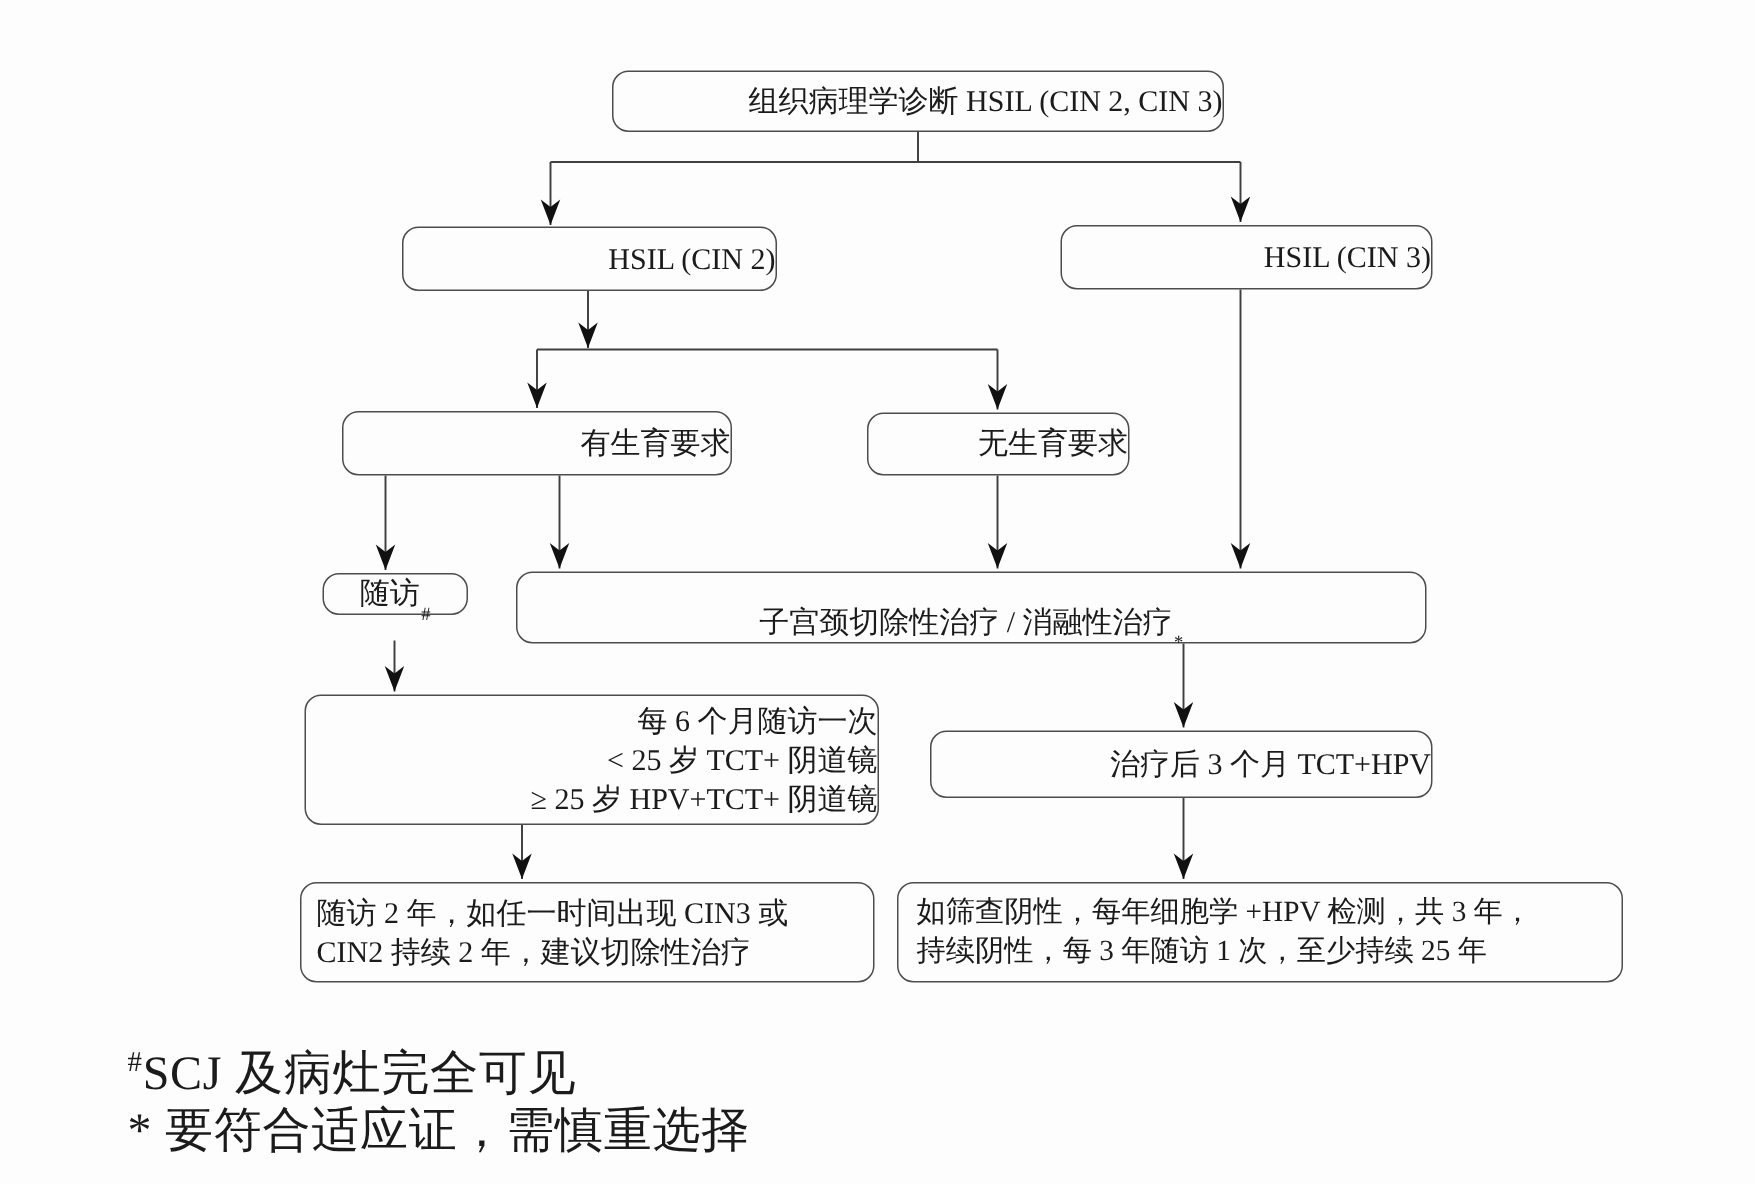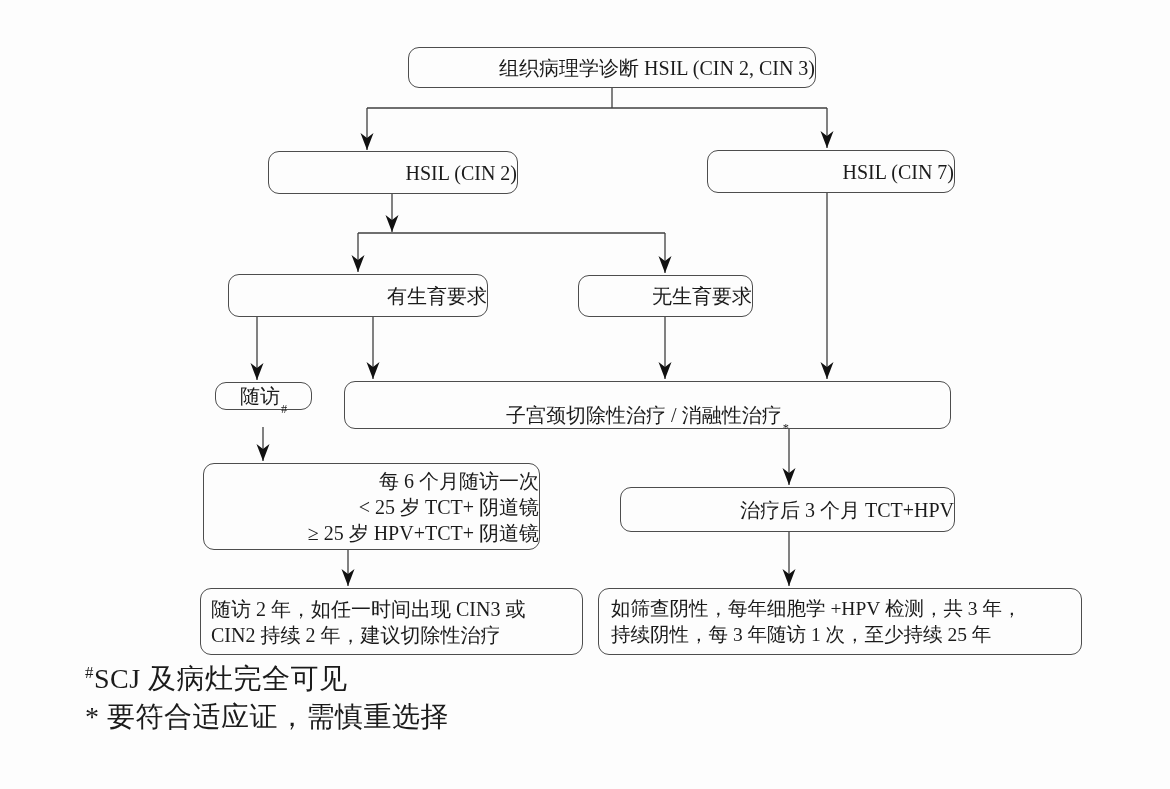--- a/index.html
+++ b/index.html
@@ -34,22 +34,22 @@
     font-size:20px;
     line-height:1.3;
     text-align:center;
     white-space:nowrap;
   }
   .node .line{display:block;white-space:nowrap;}
   .node.align-left{align-items:flex-start;text-align:left;padding:0 10px;}
   sup.mark{font-size:0.62em;vertical-align:super;line-height:0;margin-left:1px;}
   .footnotes{
     position:absolute;
-    left:84px;top:660px;
-    font-size:28px;
+    left:84px;top:696px;
+    font-size:32px;
     line-height:38px;
     letter-spacing:0.5px;
     white-space:nowrap;
   }
   .footnote{display:block;}
   .footnote sup.mark{font-size:0.6em;}
 </style>
 </head>
 <body>
 
@@ -99,42 +99,42 @@
 
   <div class="node" style="left:408px;top:47px;width:408px;height:41px;">
     <span>组织病理学诊断 HSIL (CIN 2, CIN 3)</span>
   </div>
 
   <div class="node" style="left:268px;top:151px;width:250px;height:43px;">
     <span>HSIL (CIN 2)</span>
   </div>
 
   <div class="node" style="left:707px;top:150px;width:248px;height:43px;">
-    <span>HSIL (CIN 7)</span>
+    <span>HSIL (CIN 3)</span>
   </div>
 
   <div class="node" style="left:578px;top:275px;width:175px;height:42px;">
     <span>无生育要求</span>
   </div>
 
   <div class="node" style="left:228px;top:274px;width:260px;height:43px;">
     <span>有生育要求</span>
   </div>
 
   <div class="node" style="left:215px;top:382px;width:97px;height:28px;flex-direction:row;">
     <span>随访</span>
       <sup class="mark">#</sup>
   </div>
 
   <div class="node" style="left:344px;top:381px;width:607px;height:48px;flex-direction:row;">
     <span>子宫颈切除性治疗 / 消融性治疗</span>
       <sup class="mark">*</sup>
   </div>
 
-  <div class="node" style="left:203px;top:463px;width:337px;height:87px;">
+  <div class="node" style="left:203px;top:463px;width:383px;height:87px;">
     <span class="line">每 6 个月随访一次</span>
     <span class="line">&lt; 25 岁 TCT+ 阴道镜</span>
     <span class="line">≥ 25 岁 HPV+TCT+ 阴道镜</span>
   </div>
 
   <div class="node align-left" style="left:200px;top:588px;width:383px;height:67px;">
     <span class="line">随访 2 年，如任一时间出现 CIN3 或</span>
     <span class="line">CIN2 持续 2 年，建议切除性治疗</span>
   </div>
 

